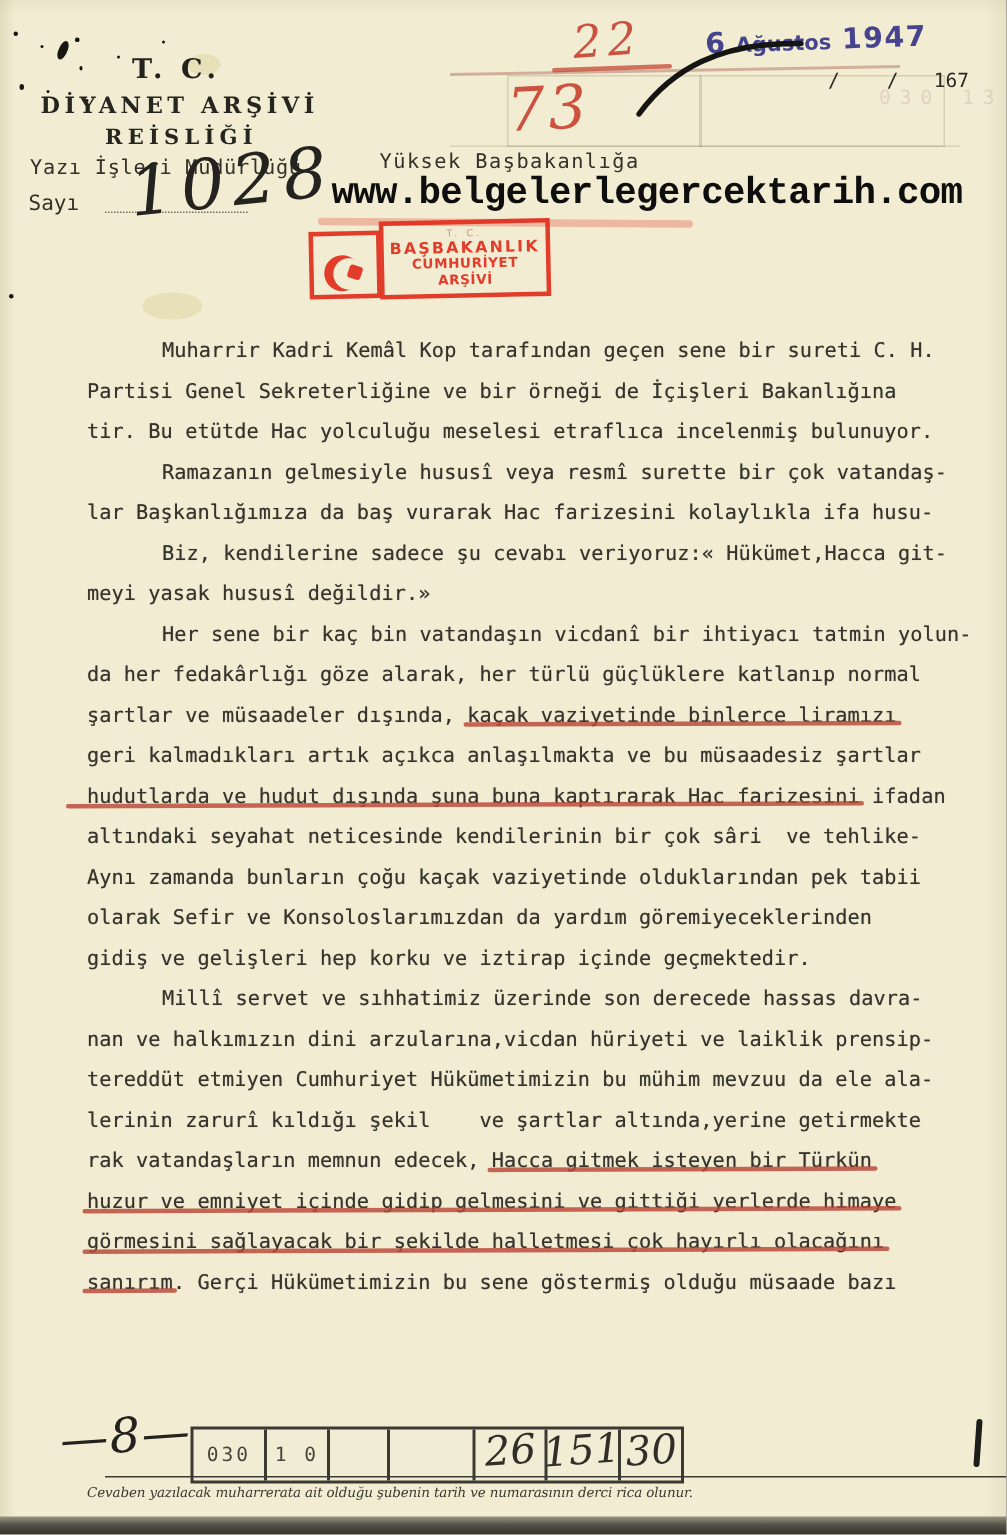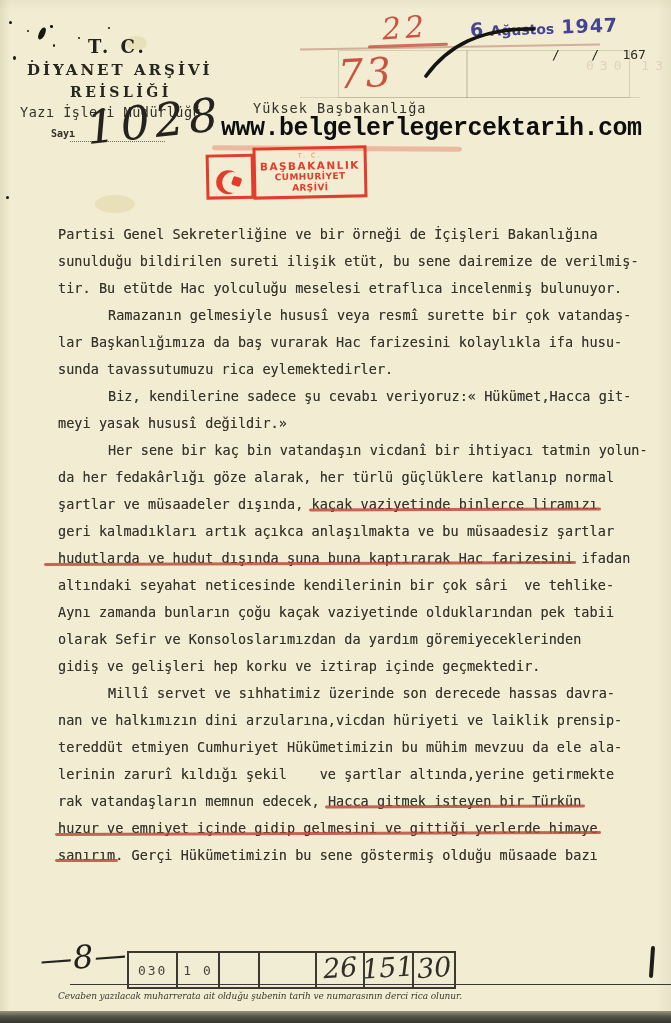--- a/index.html
+++ b/index.html
@@ -12,21 +12,21 @@
     overflow:hidden;
     font-family:"DejaVu Sans Mono", monospace;
     color:#35332c;
   }
   .abs{position:absolute;}
   
   .lh-tc{left:88px;top:36px;font-family:"DejaVu Serif",serif;font-weight:bold;font-size:18px;letter-spacing:3px;color:#23221e;}
   .lh-1{left:27px;top:61px;font-family:"DejaVu Serif",serif;font-weight:bold;font-size:15px;letter-spacing:3px;color:#26251f;}
   .lh-2{left:70px;top:84px;font-family:"DejaVu Serif",serif;font-weight:bold;font-size:14px;letter-spacing:3.5px;color:#26251f;}
   .lh-3{left:20px;top:104px;font-size:13.5px;letter-spacing:.5px;color:#33312a;}
-  .lh-sayi{left:51px;top:128px;font-size:10px;color:#33312a;font-weight:bold;}
+  .lh-sayi{left:19px;top:128px;font-size:14px;color:#33312a;}
   .sayi-dots{left:70px;top:141px;width:95px;border-bottom:1.5px dotted #6f6c5c;height:0;}
   .hand-1028{left:86px;top:94px;font-family:"DejaVu Serif",serif;font-style:italic;font-size:46px;letter-spacing:5px;color:#24231f;transform:rotate(-6deg);}
   
   .red-22{left:382px;top:10px;font-family:"DejaVu Serif",serif;font-style:italic;font-size:30px;letter-spacing:4px;color:#cc5240;transform:rotate(-4deg);}
   .red-22-line{left:368px;top:44px;width:80px;height:3px;background:rgba(200,80,60,.8);transform:rotate(-2deg);border-radius:2px;}
   .red-long-line{left:300px;top:46px;width:300px;height:2px;background:rgba(165,85,70,.4);transform:rotate(-1deg);}
   .red-73{left:338px;top:50px;font-family:"DejaVu Serif",serif;font-style:italic;font-size:40px;letter-spacing:2px;color:#cc5240;transform:rotate(-3deg);}
   
   .pencil{border:1px solid rgba(120,110,70,.22);}
   .pg1{left:338px;top:50px;width:128px;height:46px;}
@@ -143,43 +143,43 @@
       </div>
     </div>
     <div class="rbox">
       <div class="s0">T. C.</div>
       <div class="s1">BAŞBAKANLIK</div>
       <div class="s2">CUMHURİYET ARŞİVİ</div>
     </div>
   </div>
 
   <div class="abs body">
+      <div class="bline ind"><span>Muharrir Kadri Kemâl Kop tarafından geçen sene bir sureti C. H.</span></div>
       <div class="bline"><span>Partisi Genel Sekreterliğine ve bir örneği de İçişleri Bakanlığına</span></div>
-      <div class="bline"><span>sunulduğu bildirilen sureti ilişik etüt, bu sene dairemize de verilmiş-</span></div>
       <div class="bline"><span>tir. Bu etütde Hac yolculuğu meselesi etraflıca incelenmiş bulunuyor.</span></div>
       <div class="bline ind"><span>Ramazanın gelmesiyle hususî veya resmî surette bir çok vatandaş-</span></div>
       <div class="bline"><span>lar Başkanlığımıza da baş vurarak Hac farizesini kolaylıkla ifa husu-</span></div>
-      <div class="bline"><span>sunda tavassutumuzu rica eylemektedirler.</span></div>
       <div class="bline ind"><span>Biz, kendilerine sadece şu cevabı veriyoruz:« Hükümet,Hacca git-</span></div>
       <div class="bline"><span>meyi yasak hususî değildir.»</span></div>
       <div class="bline ind"><span>Her sene bir kaç bin vatandaşın vicdanî bir ihtiyacı tatmin yolun-</span></div>
       <div class="bline"><span>da her fedakârlığı göze alarak, her türlü güçlüklere katlanıp normal</span></div>
       <div class="bline"><span>şartlar ve müsaadeler dışında, </span><span class="redline">kaçak vaziyetinde binlerce liramızı</span></div>
       <div class="bline"><span>geri kalmadıkları artık açıkca anlaşılmakta ve bu müsaadesiz şartlar</span></div>
       <div class="bline"><span class="redline ext">hudutlarda ve hudut dışında şuna buna kaptırarak Hac farizesini</span><span> ifadan</span></div>
       <div class="bline"><span>altındaki seyahat neticesinde kendilerinin bir çok sâri  ve tehlike-</span></div>
       <div class="bline"><span>Aynı zamanda bunların çoğu kaçak vaziyetinde olduklarından pek tabii</span></div>
       <div class="bline"><span>olarak Sefir ve Konsoloslarımızdan da yardım göremiyeceklerinden</span></div>
       <div class="bline"><span>gidiş ve gelişleri hep korku ve iztirap içinde geçmektedir.</span></div>
       <div class="bline ind"><span>Millî servet ve sıhhatimiz üzerinde son derecede hassas davra-</span></div>
       <div class="bline"><span>nan ve halkımızın dini arzularına,vicdan hüriyeti ve laiklik prensip-</span></div>
       <div class="bline"><span>tereddüt etmiyen Cumhuriyet Hükümetimizin bu mühim mevzuu da ele ala-</span></div>
       <div class="bline"><span>lerinin zarurî kıldığı şekil    ve şartlar altında,yerine getirmekte</span></div>
       <div class="bline"><span>rak vatandaşların memnun edecek, </span><span class="redline">Hacca gitmek isteyen bir Türkün</span></div>
       <div class="bline"><span class="redline">huzur ve emniyet içinde gidip gelmesini ve gittiği yerlerde himaye</span></div>
+      <div class="bline"><span class="redline">görmesini sağlayacak bir şekilde halletmesi çok hayırlı olacağını</span></div>
       <div class="bline"><span class="redline">sanırım</span><span>. Gerçi Hükümetimizin bu sene göstermiş olduğu müsaade bazı</span></div>
     </div>
 
   <div class="abs pagenum">—8—</div>
   <div class="abs rtable">
       <div class="cell">030</div>
       <div class="cell">1 0</div>
       <div class="cell"></div>
       <div class="cell"></div>
       <div class="cell">

